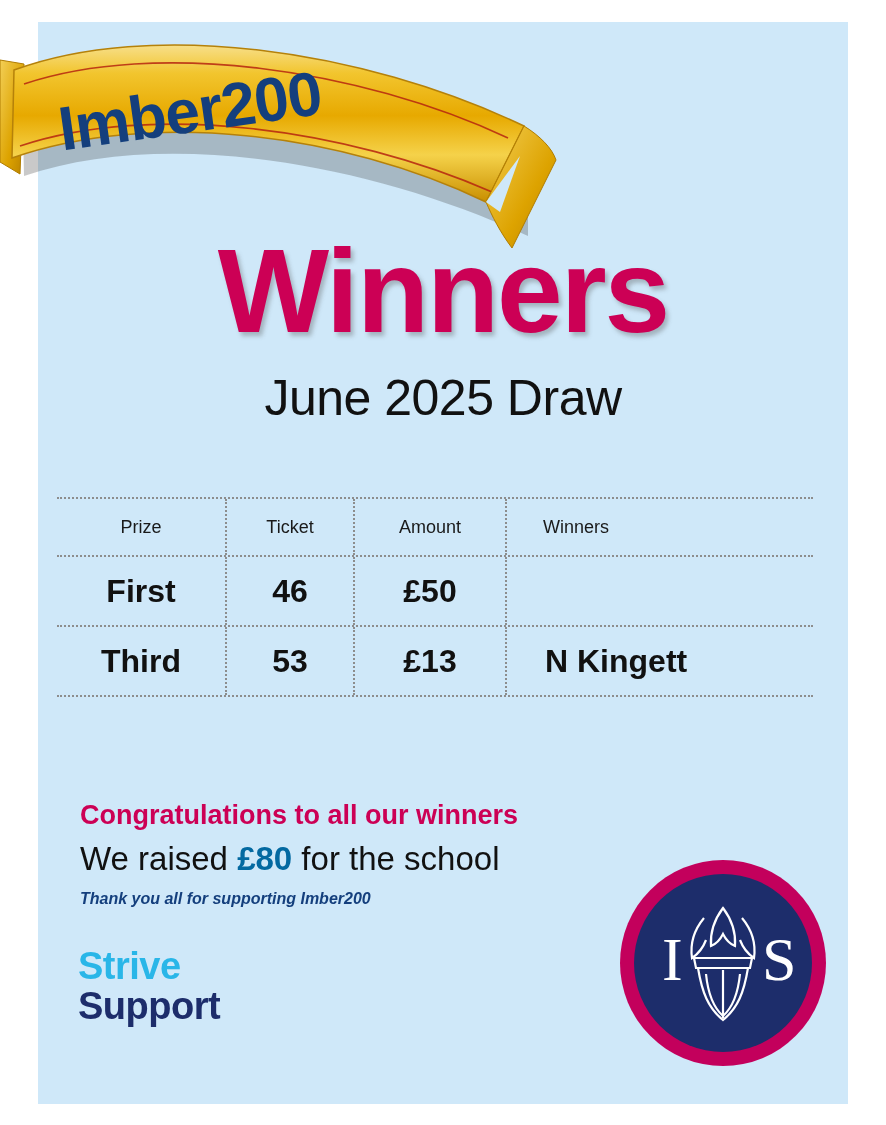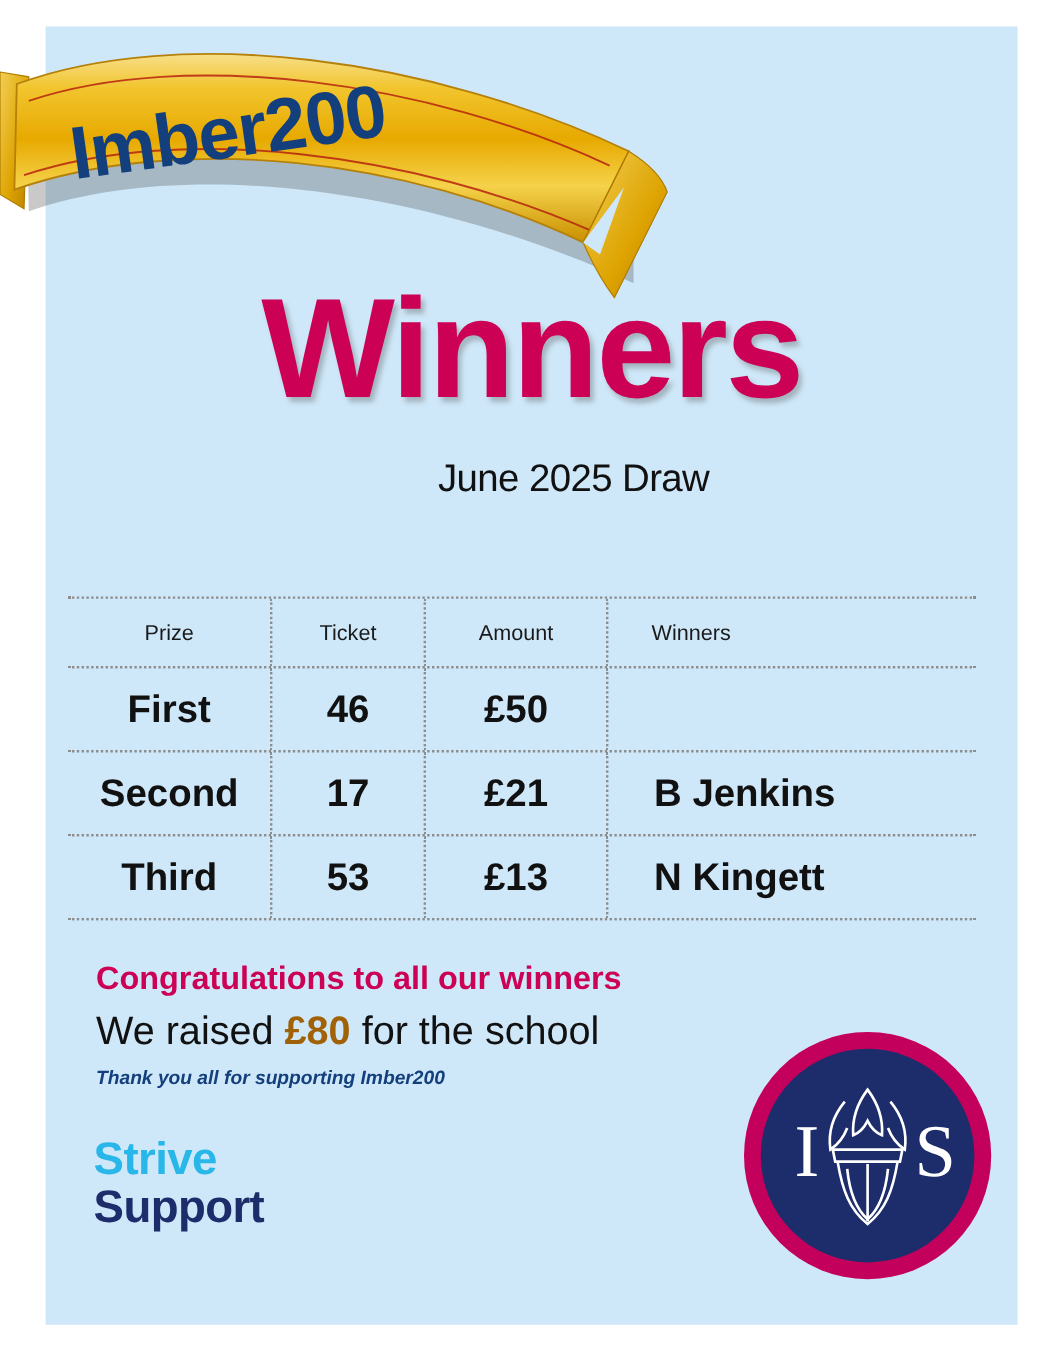--- a/index.html
+++ b/index.html
@@ -65,25 +65,24 @@
     color: #cc0055;
     text-shadow: 3px 4px 4px rgba(80,80,80,0.35);
     letter-spacing: -2px;
   }
   .title-sub {
     position: absolute;
     left: 38px;
     top: 372px;
     width: 810px;
     text-align: center;
-    font-size: 32px;
+    font-size: 50px;
     line-height: 52px;
     color: #111111;
     letter-spacing: -0.5px;
-    padding-left: 35px;
   }
 
   
   .table {
     position: absolute;
     left: 57px;
     top: 497px;
     width: 756px;
   }
   .trow {
@@ -132,21 +131,21 @@
     color: #cc0055;
   }
   .msg-raised {
     position: absolute;
     left: 80px;
     top: 840px;
     font-size: 33px;
     color: #111111;
   }
   .msg-raised .amount {
-    color: #a16207;
+    color: #0369a1;
     font-weight: bold;
   }
   .msg-thanks {
     position: absolute;
     left: 80px;
     top: 890px;
     font-size: 16px;
     font-style: italic;
     font-weight: bold;
     color: #143f7d;
@@ -243,26 +242,20 @@
       <div class="cell c-amount">Amount</div>
       <div class="cell c-winner">Winners</div>
     </div>
 
     <div class="trow body">
       <div class="cell c-prize">First</div>
       <div class="cell c-ticket">46</div>
       <div class="cell c-amount">£50</div>
     </div>
 
-    <div class="trow body">
-      <div class="cell c-prize">Second</div>
-      <div class="cell c-ticket">17</div>
-      <div class="cell c-amount">£21</div>
-      <div class="cell c-winner">B Jenkins</div>
-    </div>
 
     <div class="trow body">
       <div class="cell c-prize">Third</div>
       <div class="cell c-ticket">53</div>
       <div class="cell c-amount">£13</div>
       <div class="cell c-winner">N Kingett</div>
     </div>
 
   </div>
 

